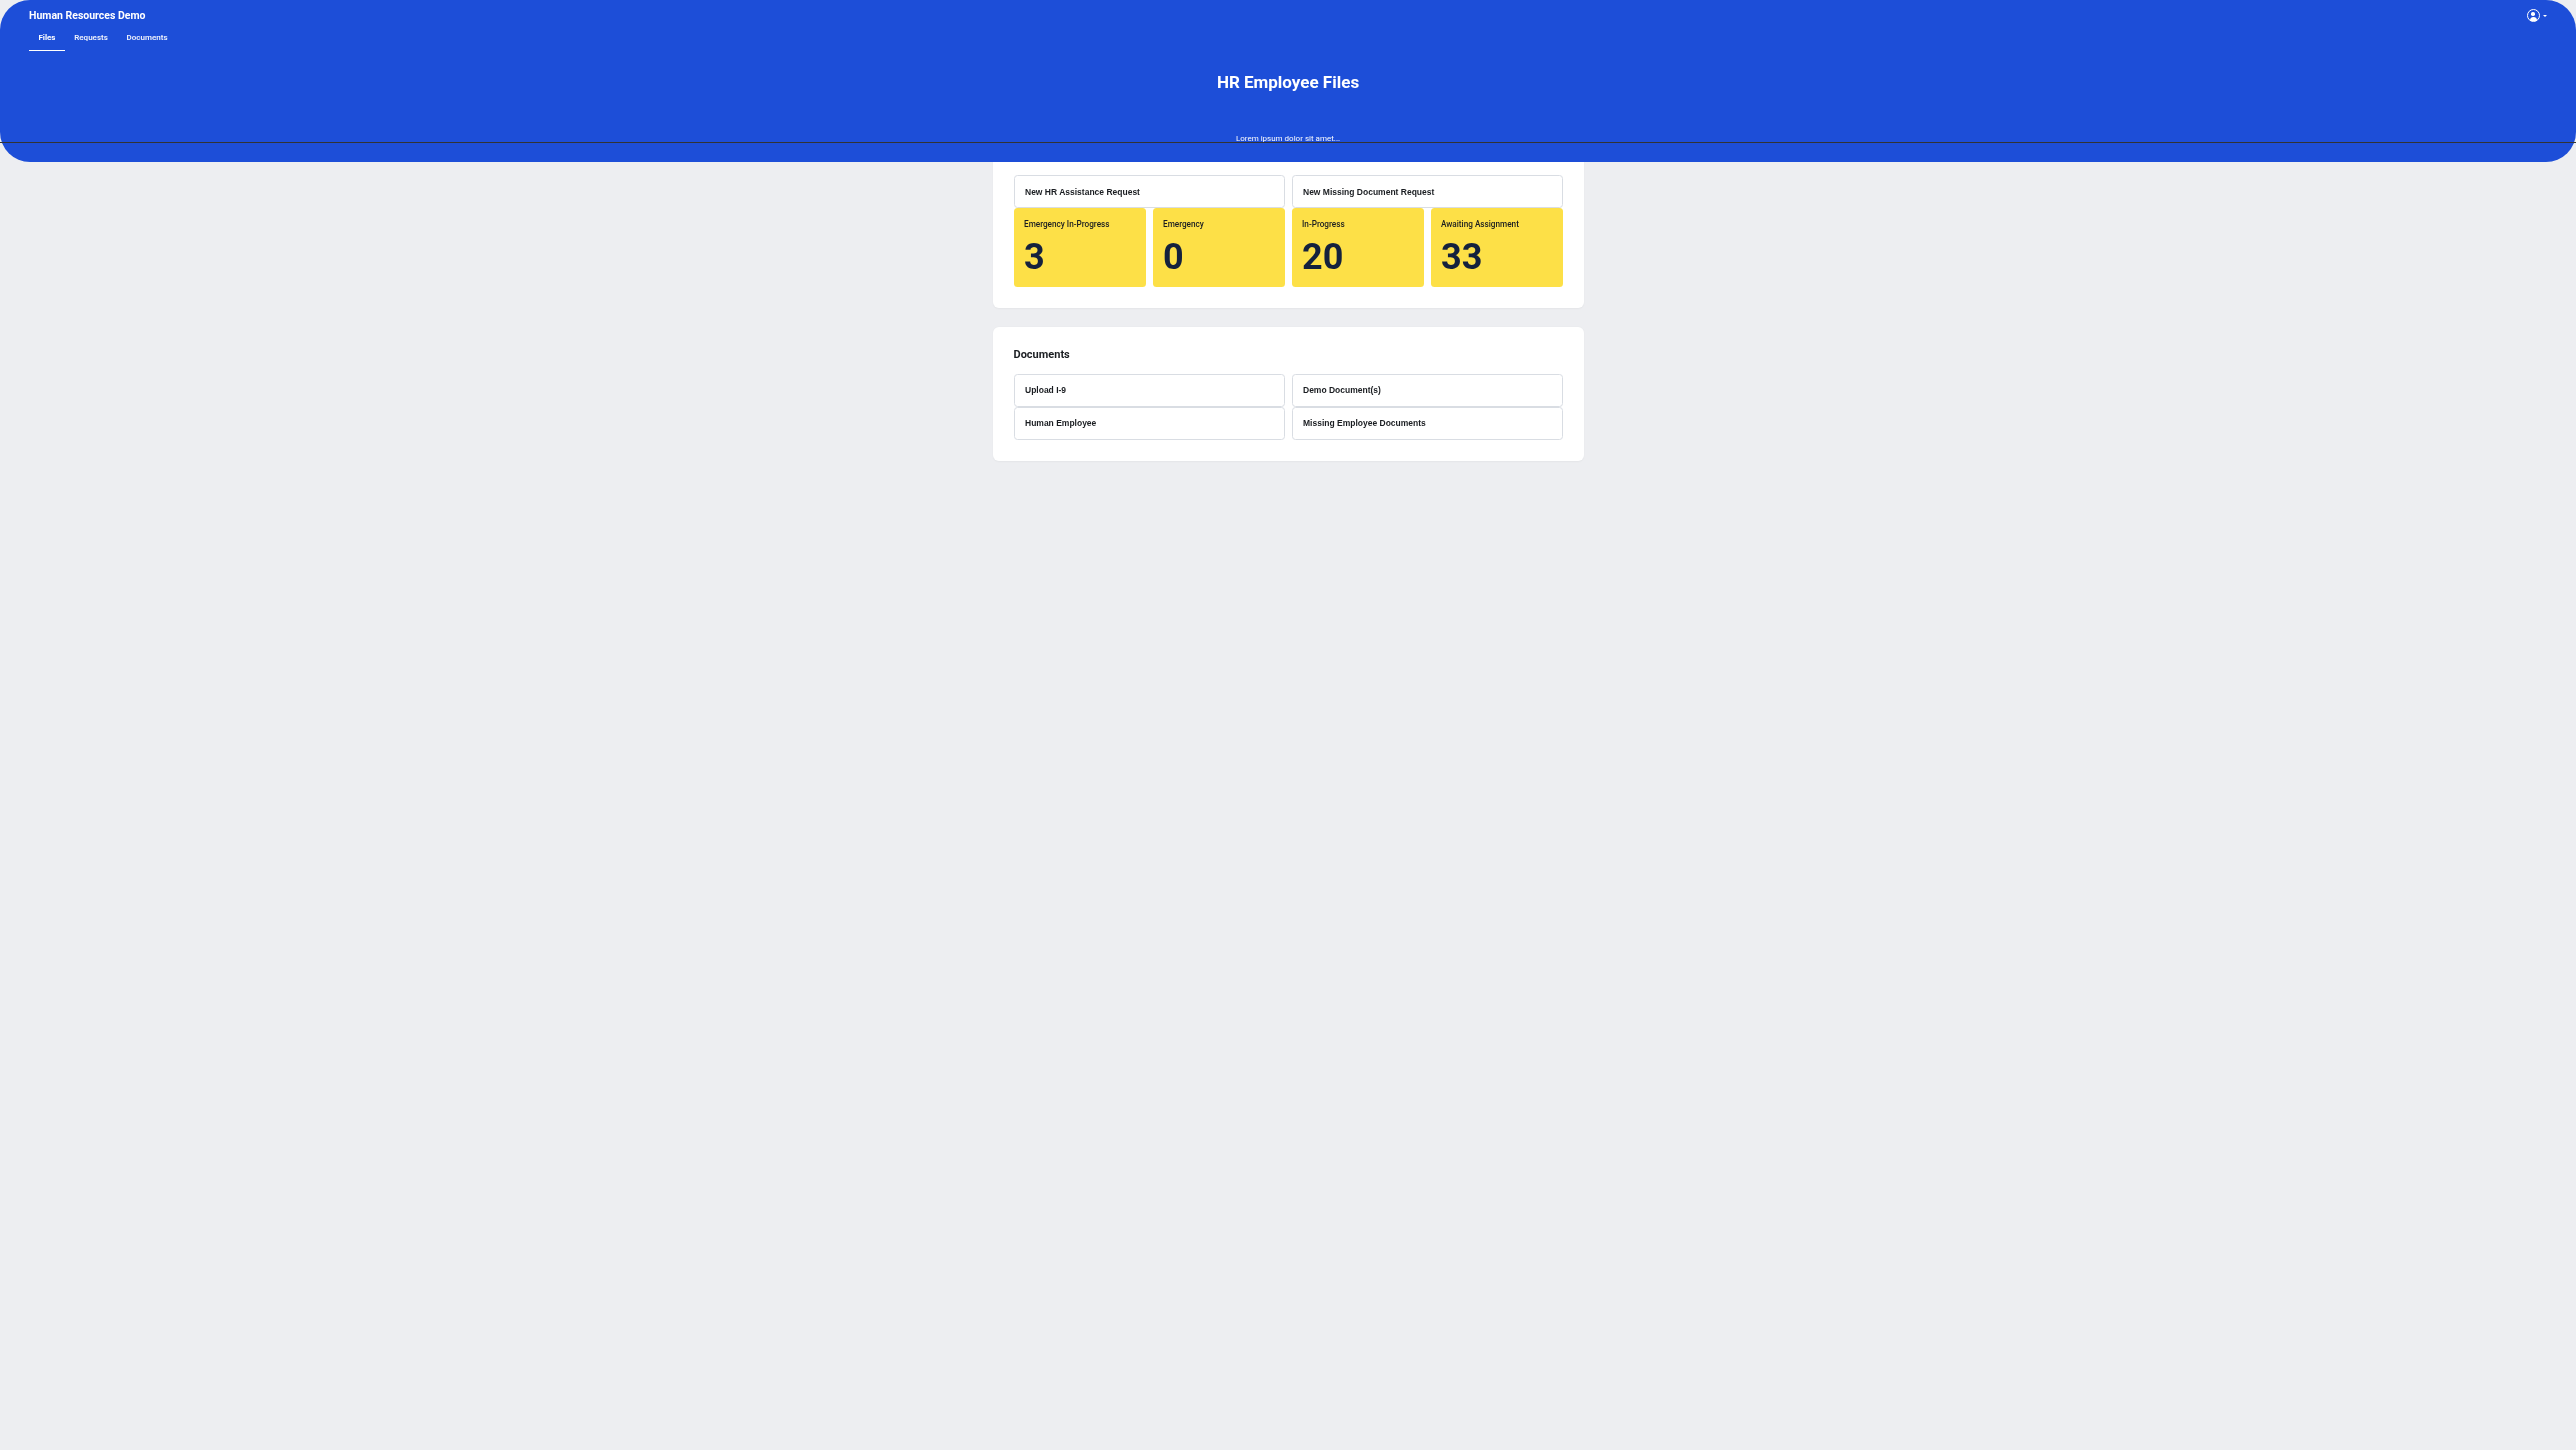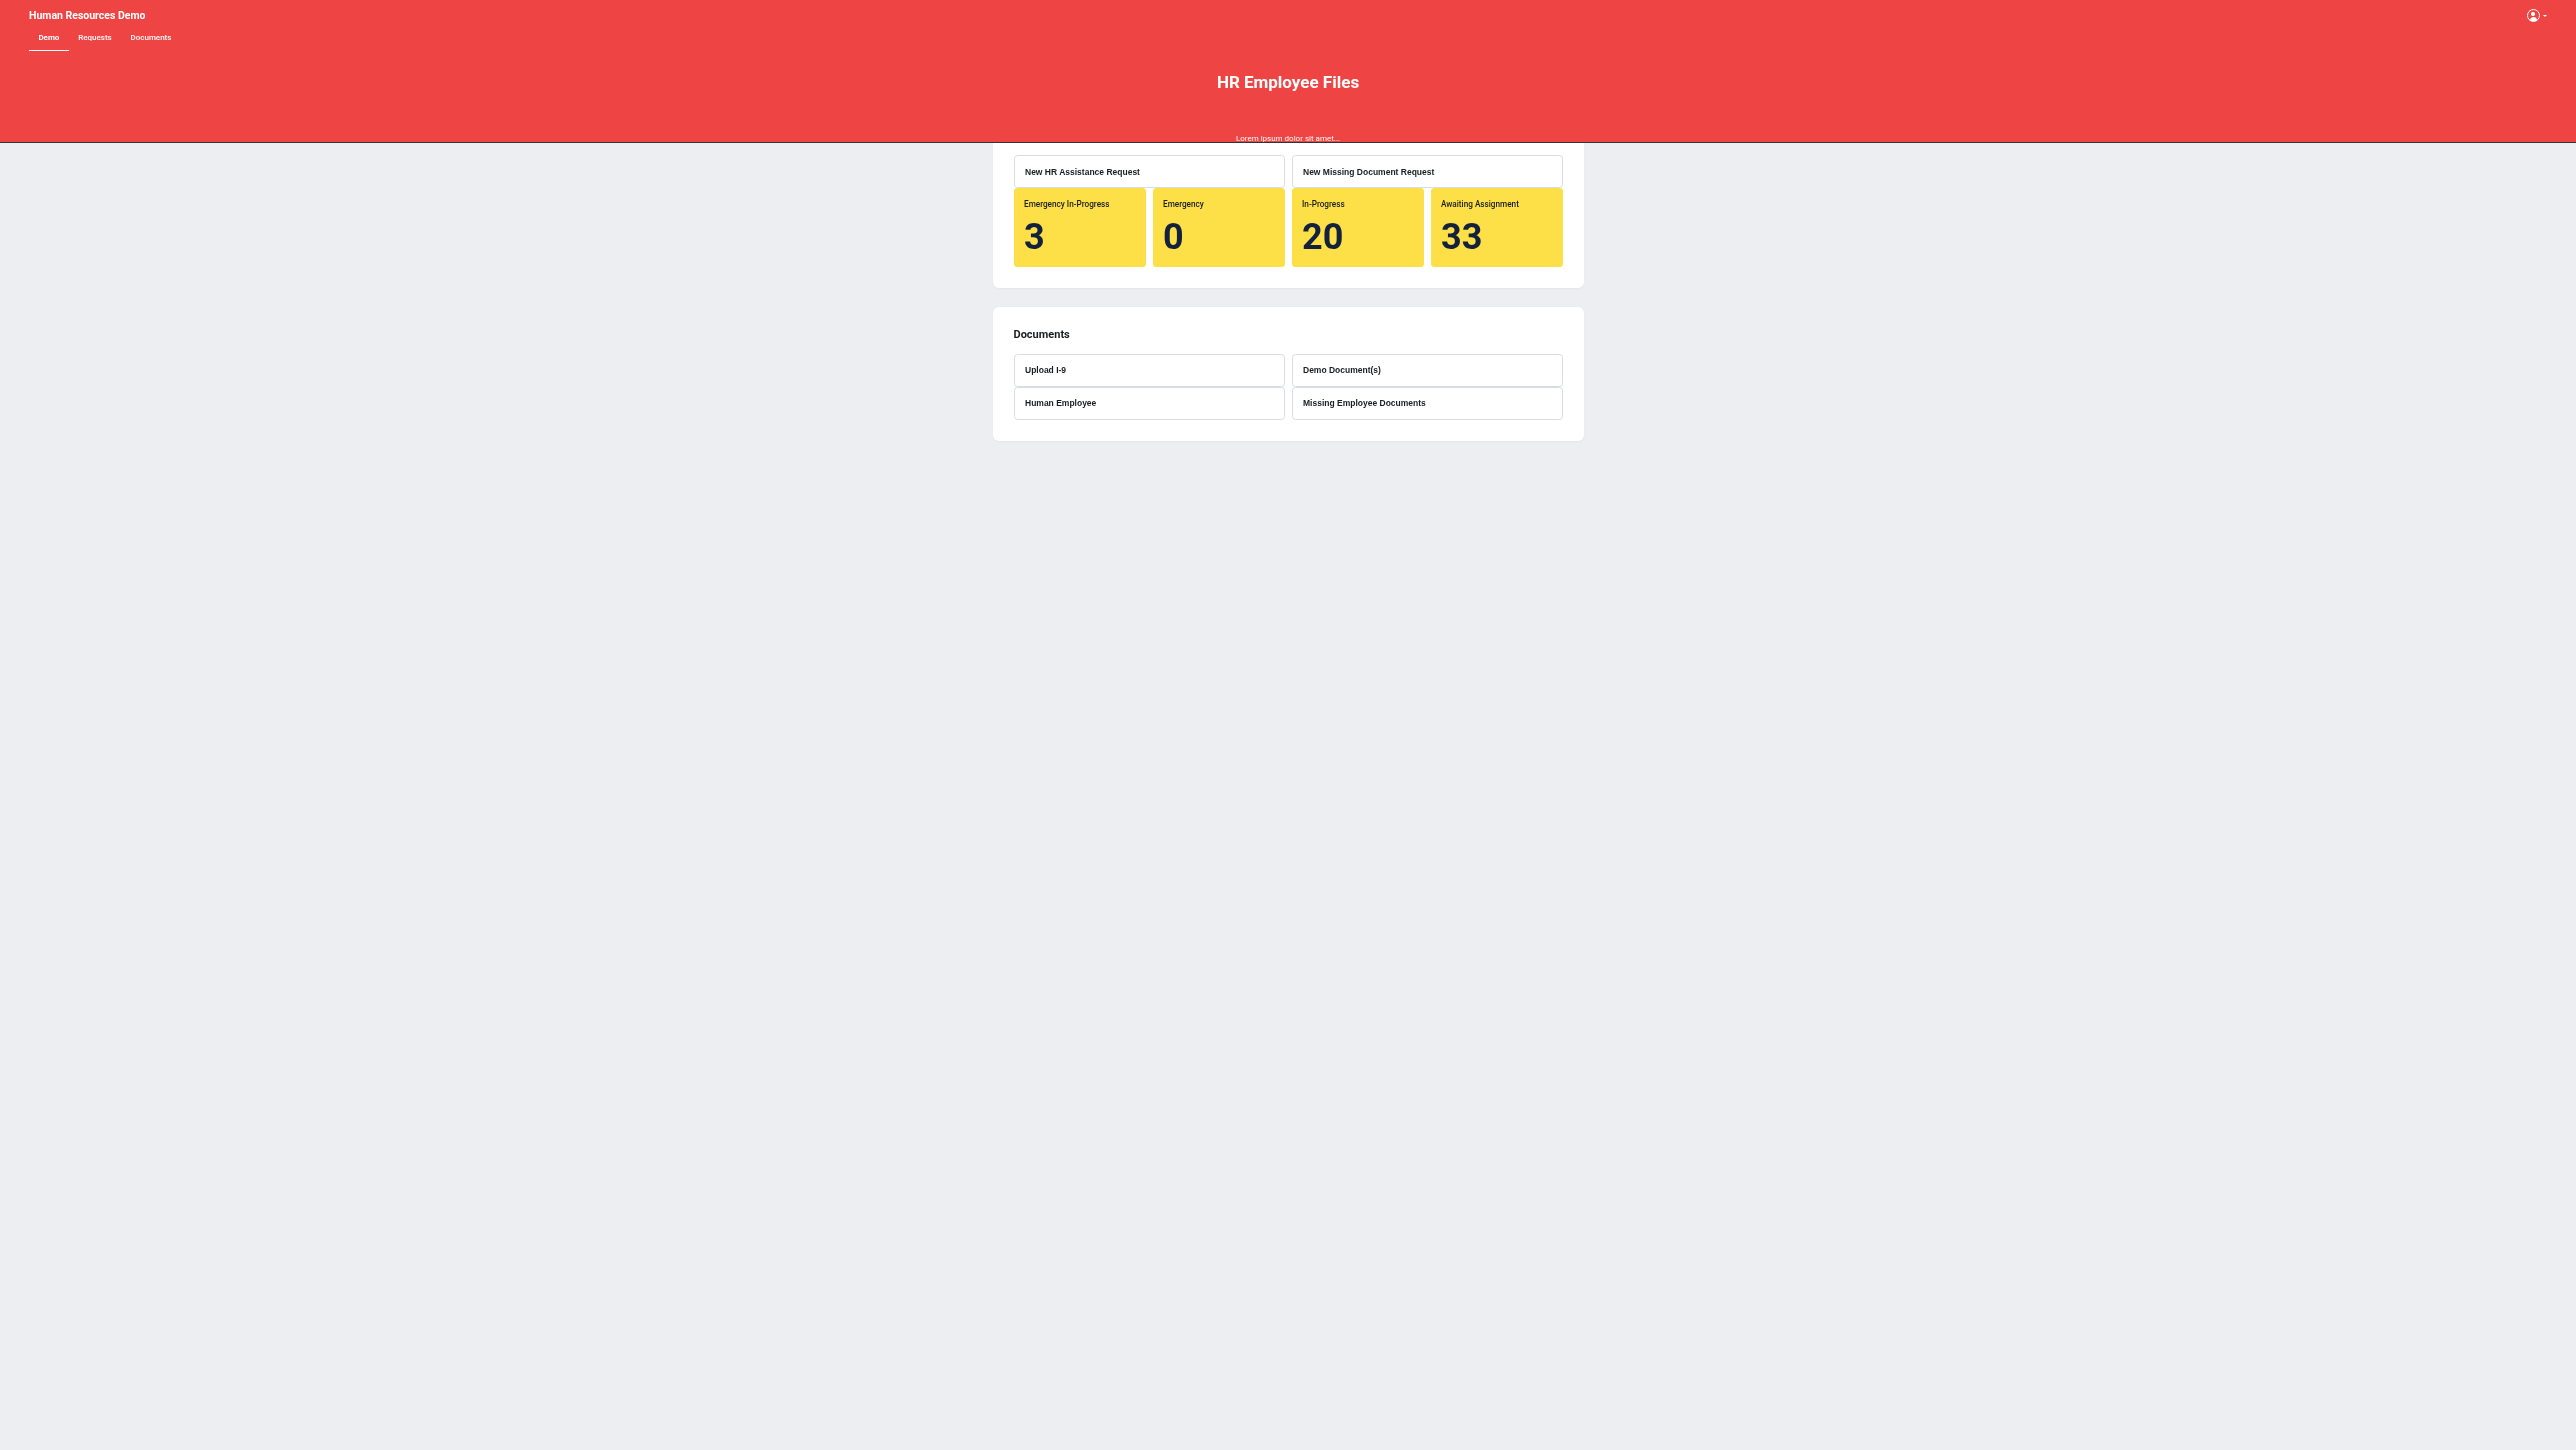--- a/index.html
+++ b/index.html
@@ -155,22 +155,23 @@
       margin-bottom: 10.5px;
     }
     .stat-value {
       font-size: 36px;
       font-weight: 700;
       color: #14213d;
       line-height: 1;
     }
     .header-wrapper {
       position: relative;
-      height: 142px;
-      background: #ef4444;
+      height: 162px;
+      background: #1d4ed8;
+      border-radius: 30px;
     }
     .header-border-line {
       position: absolute;
       left: 0;
       width: 100%;
       height: 0.6px;
       background: #333;
       top: 142px;
       z-index: 0;
     }
@@ -184,21 +185,21 @@
 <div class="page-bg">
   <div class="header-wrapper">
     <div class="header-top">
       <div class="app-title">Human Resources Demo</div>
       <div class="user-menu">
         <span class="user-icon"></span>
         <span class="chevron-down"></span>
       </div>
     </div>
     <div class="nav-tabs">
-      <div class="nav-tab active">Demo</div>
+      <div class="nav-tab active">Files</div>
       <div class="nav-tab">Requests</div>
       <div class="nav-tab">Documents</div>
     </div>
     <div class="hero">
       <h1>HR Employee Files</h1>
       <p>Lorem ipsum dolor sit amet...</p>
     </div>
   </div>
   <div class="header-border-line"></div>
 

